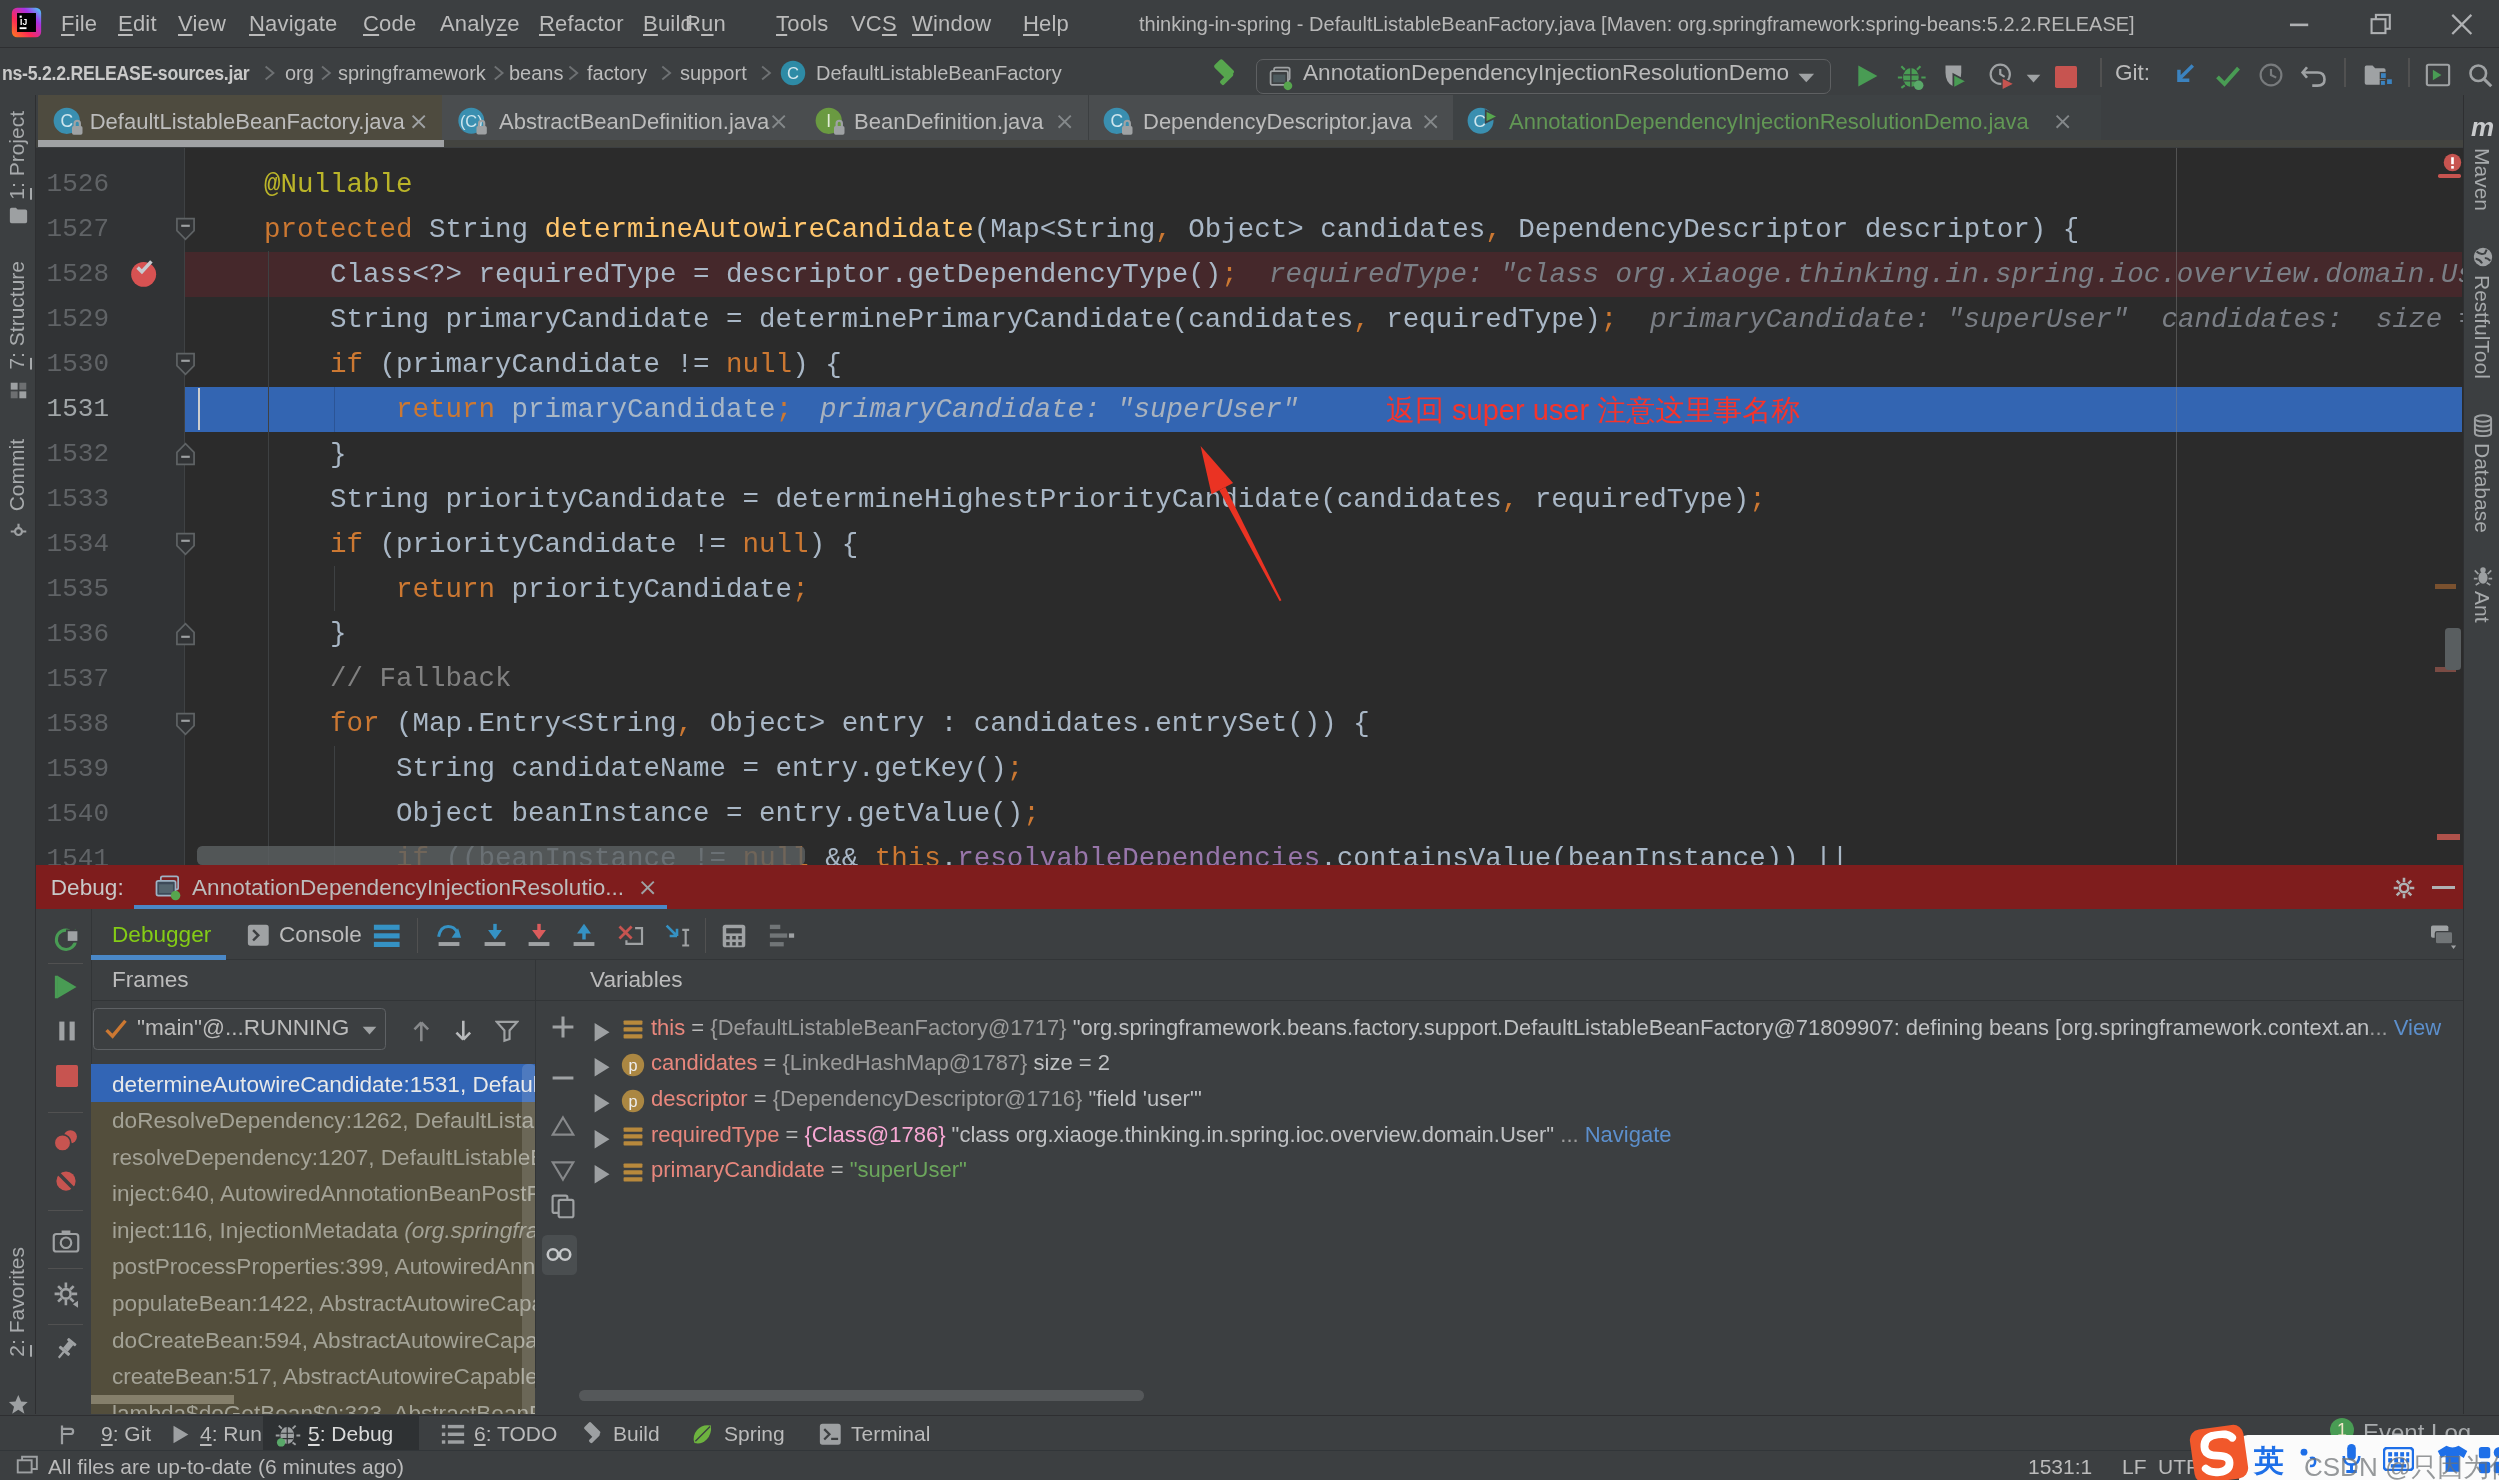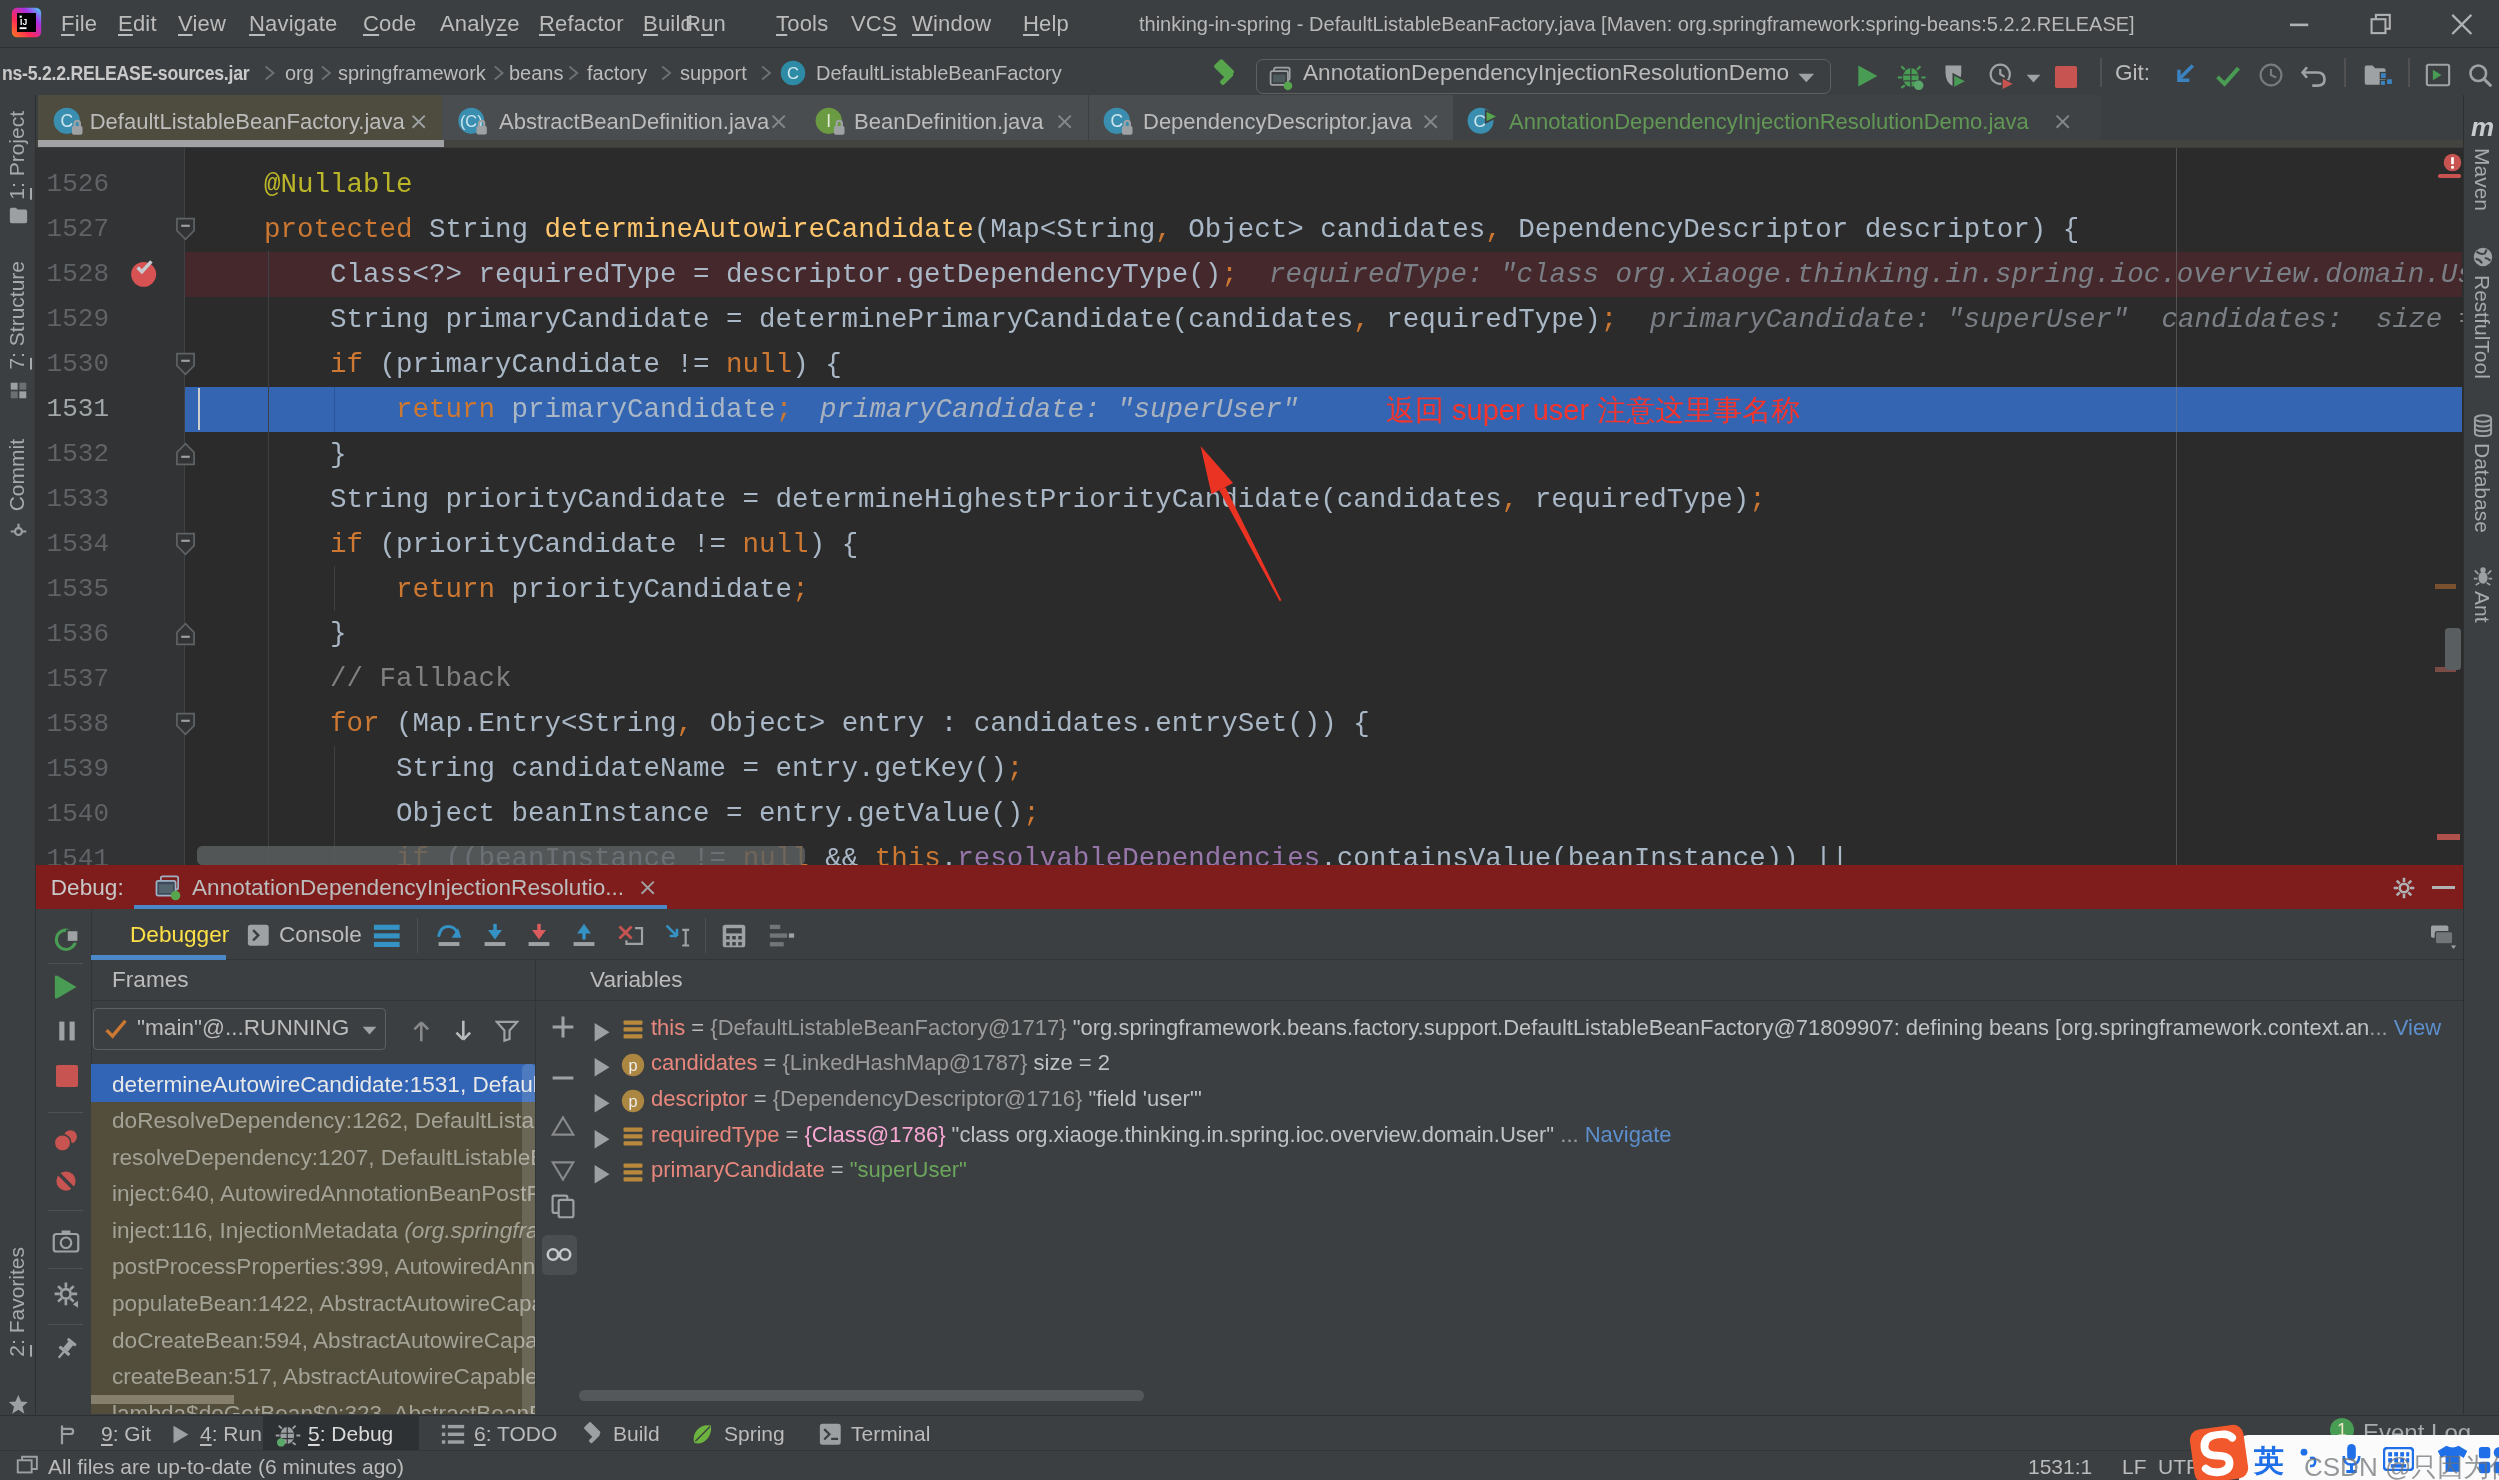--- a/index.html
+++ b/index.html
@@ -454,21 +454,21 @@
   <svg class="abs" style="left:15.6px;top:470px;" width="28" height="28" viewBox="0 0 32 32">
       <g transform="rotate(40 16 16)" fill="#9FA2A4">
         <rect x="10" y="4" width="12" height="3.5" rx="1"></rect>
         <rect x="12.5" y="7" width="7" height="10"></rect>
         <rect x="8.5" y="17" width="15" height="3.5" rx="1"></rect>
         <rect x="14.8" y="20" width="2.5" height="9"></rect>
       </g>
     </svg>
 
   <div class="abs" style="left:55px;top:44px;width:2372px;height:51px;border-bottom:0.9px solid #323537;">
-    <div class="abs" style="left:21px;top:13px;font-size:22.6px;color:#fde047;margin-left:18px;">Debugger</div>
+    <div class="abs" style="left:21px;top:13px;font-size:22.6px;color:#84cc16;">Debugger</div>
     <div class="abs" style="left:0px;top:46px;width:135px;height:5.2px;background:#4A88C7;"></div>
 
     <svg class="abs" style="left:156px;top:14.8px;" width="22.6" height="22.6" viewBox="0 0 26 26">
       <rect x="1" y="1" width="24" height="24" rx="3" fill="#9FA2A4"></rect>
       <path d="M7 7 L13 13 L7 19" stroke="#3C3F41" stroke-width="2.8" fill="none"></path>
     </svg>
     <div class="abs" style="left:188px;top:13px;font-size:22.6px;color:#BCBCBC;">Console</div>
     <svg class="abs" style="left:281px;top:14px;" width="29.5" height="24" viewBox="0 0 34 28">
       <rect x="2" y="2" width="30" height="6" fill="#3592C4"></rect>
         <rect x="2" y="12" width="30" height="6" fill="#3592C4"></rect>

